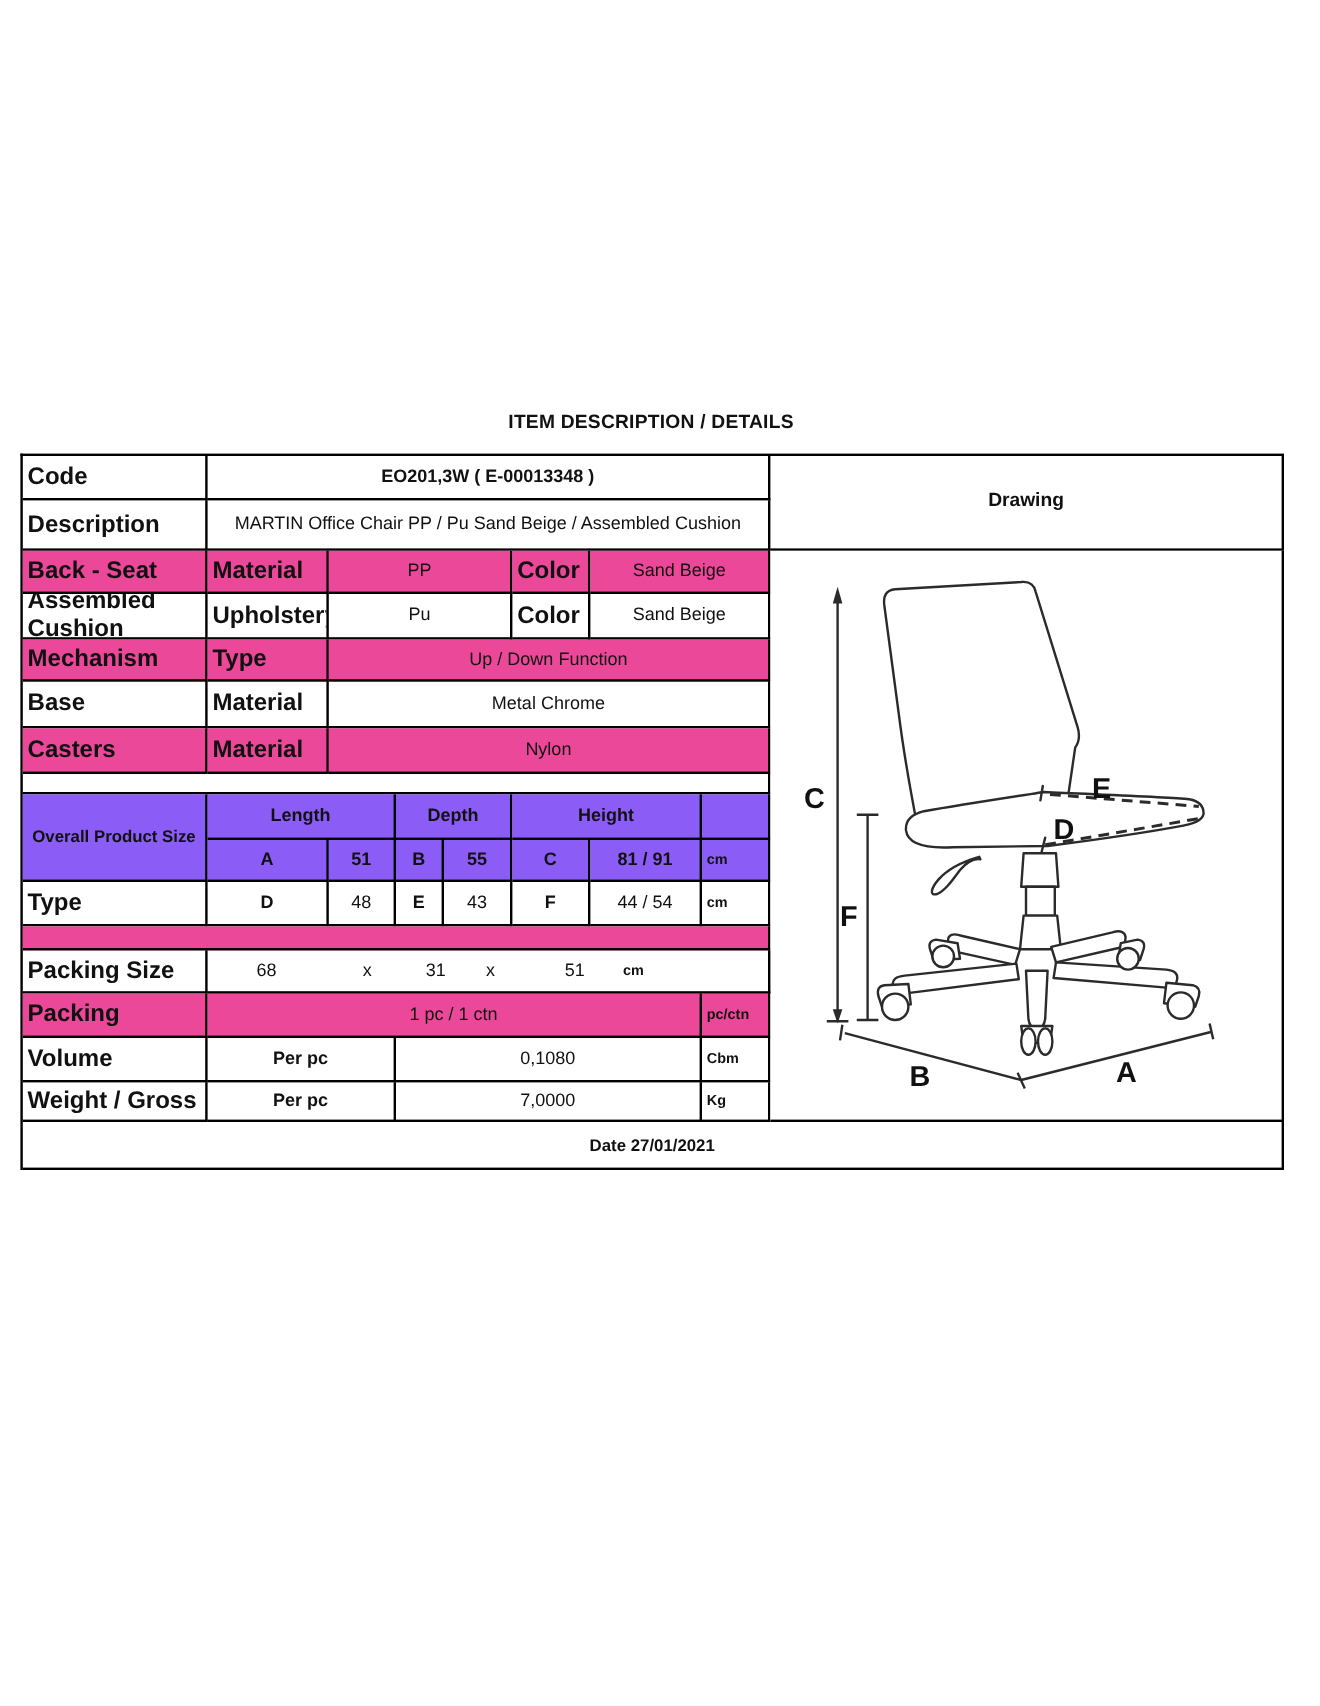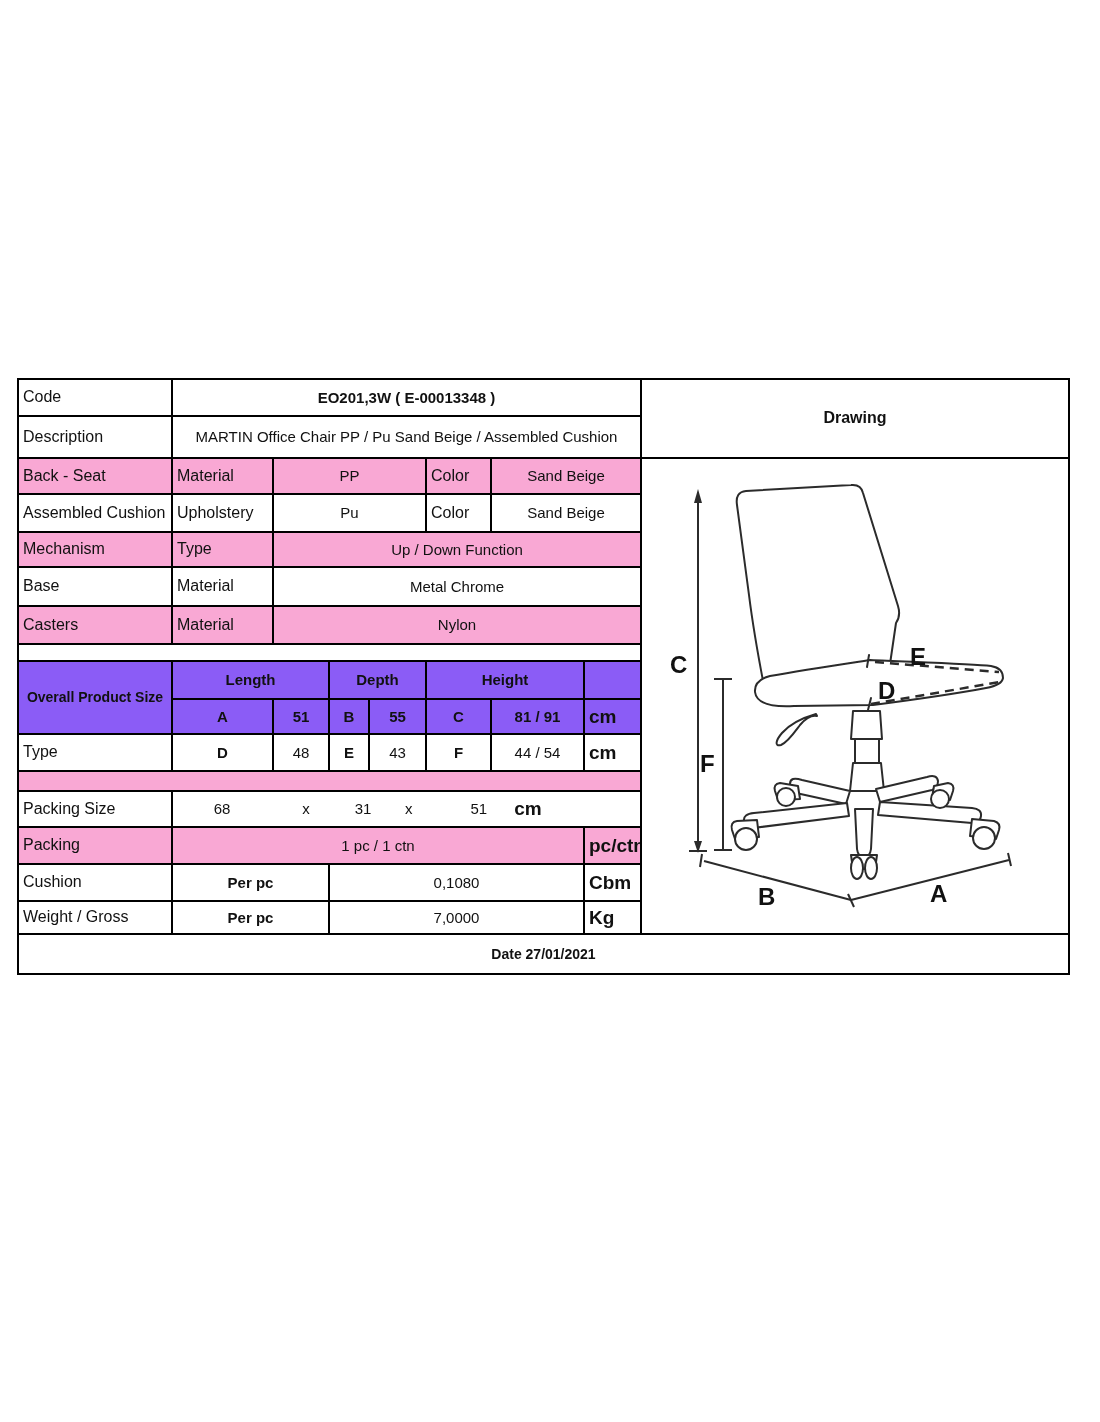--- a/index.html
+++ b/index.html
@@ -8,42 +8,43 @@
   .title{position:absolute;left:17px;top:344px;width:1051px;text-align:center;
          font-size:16px;font-weight:bold;letter-spacing:.2px;}
   .grid{position:absolute;left:17px;top:378px;
         display:grid;
         grid-template-columns:154px 101px 56px 40px 57px 65px 93px 57px 428px;
         grid-template-rows:37px 42px 36px 38px 35px 39px 38px 17px 38px 35px 37px 20px 36px 37px 37px 33px 40px;
         border-left:2px solid #000;border-top:2px solid #000;background:#fff;}
   .cell{border-right:2px solid #000;border-bottom:2px solid #000;box-sizing:border-box;
         display:flex;align-items:center;justify-content:center;
         font-size:15px;line-height:1.15;overflow:hidden;}
-  .lbl{justify-content:flex-start;padding-left:4px;font-weight:normal;font-size:16px;}
+  .lbl{justify-content:flex-start;padding-left:4px;font-weight:bold;font-size:20px;}
   .ctr{justify-content:center;text-align:center;}
   .bold{font-weight:bold;}
-  .sm{font-size:19px;font-weight:bold;}
-  .gray{background:#f9a8d4;}
+  .sm{font-size:12px;font-weight:bold;}
+  .gray{background:#ec4899;}
   .yellow{background:#8b5cf6;}
   .packwrap{position:relative;}
   .packwrap span{position:absolute;top:50%;transform:translate(-50%,-50%);}
   .drawcell{background:#fff;padding:0;}
   svg{display:block;}
   .ln{stroke:#2b2b2b;stroke-width:2;fill:none;stroke-linecap:round;stroke-linejoin:round;}
   .lnf{stroke:#2b2b2b;stroke-width:2;fill:#fff;stroke-linecap:round;stroke-linejoin:round;}
   .dash{stroke:#2b2b2b;stroke-width:2.5;fill:none;stroke-dasharray:9 6;}
   .dim{stroke:#2b2b2b;stroke-width:2;fill:none;}
   .arrow{fill:#2b2b2b;stroke:none;}
   .dimtxt{font-family:"Liberation Sans",sans-serif;font-weight:bold;font-size:24px;fill:#111;}
 </style>
 </head>
 <body>
 
 <div class="page">
 
+  <div class="title">ITEM DESCRIPTION / DETAILS</div>
 
   <div class="grid">
 
     <div class="cell lbl" style="grid-area:1/1/2/2">Code</div>
     <div class="cell ctr bold" style="grid-area:1/2/2/9">EO201,3W  ( E-00013348 )</div>
     <div class="cell ctr bold" style="grid-area:1/9/3/10;font-size:16px">Drawing</div>
 
     <div class="cell lbl" style="grid-area:2/1/3/2">Description</div>
     <div class="cell ctr" style="grid-area:2/2/3/9;padding:0 12px">MARTIN Office Chair PP / Pu Sand Beige / Assembled Cushion</div>
 
@@ -105,21 +106,21 @@
       <span style="left:40.7%">31</span>
       <span style="left:50.5%">x</span>
       <span style="left:65.5%">51</span>
       <span class="sm" style="left:76%">cm</span>
     </div>
 
     <div class="cell lbl gray" style="grid-area:14/1/15/2">Packing</div>
     <div class="cell ctr gray" style="grid-area:14/2/15/8">1 pc / 1 ctn</div>
     <div class="cell sm lbl gray" style="grid-area:14/8/15/9">pc/ctn</div>
 
-    <div class="cell lbl" style="grid-area:15/1/16/2">Cushion</div>
+    <div class="cell lbl" style="grid-area:15/1/16/2">Volume</div>
     <div class="cell ctr bold" style="grid-area:15/2/16/4">Per pc</div>
     <div class="cell ctr" style="grid-area:15/4/16/8">0,1080</div>
     <div class="cell sm lbl" style="grid-area:15/8/16/9">Cbm</div>
 
     <div class="cell lbl" style="grid-area:16/1/17/2">Weight / Gross</div>
     <div class="cell ctr bold" style="grid-area:16/2/17/4">Per pc</div>
     <div class="cell ctr" style="grid-area:16/4/17/8">7,0000</div>
     <div class="cell sm lbl" style="grid-area:16/8/17/9">Kg</div>
 
     <div class="cell ctr bold" style="grid-area:17/1/18/10;font-size:14px">Date 27/01/2021</div>

